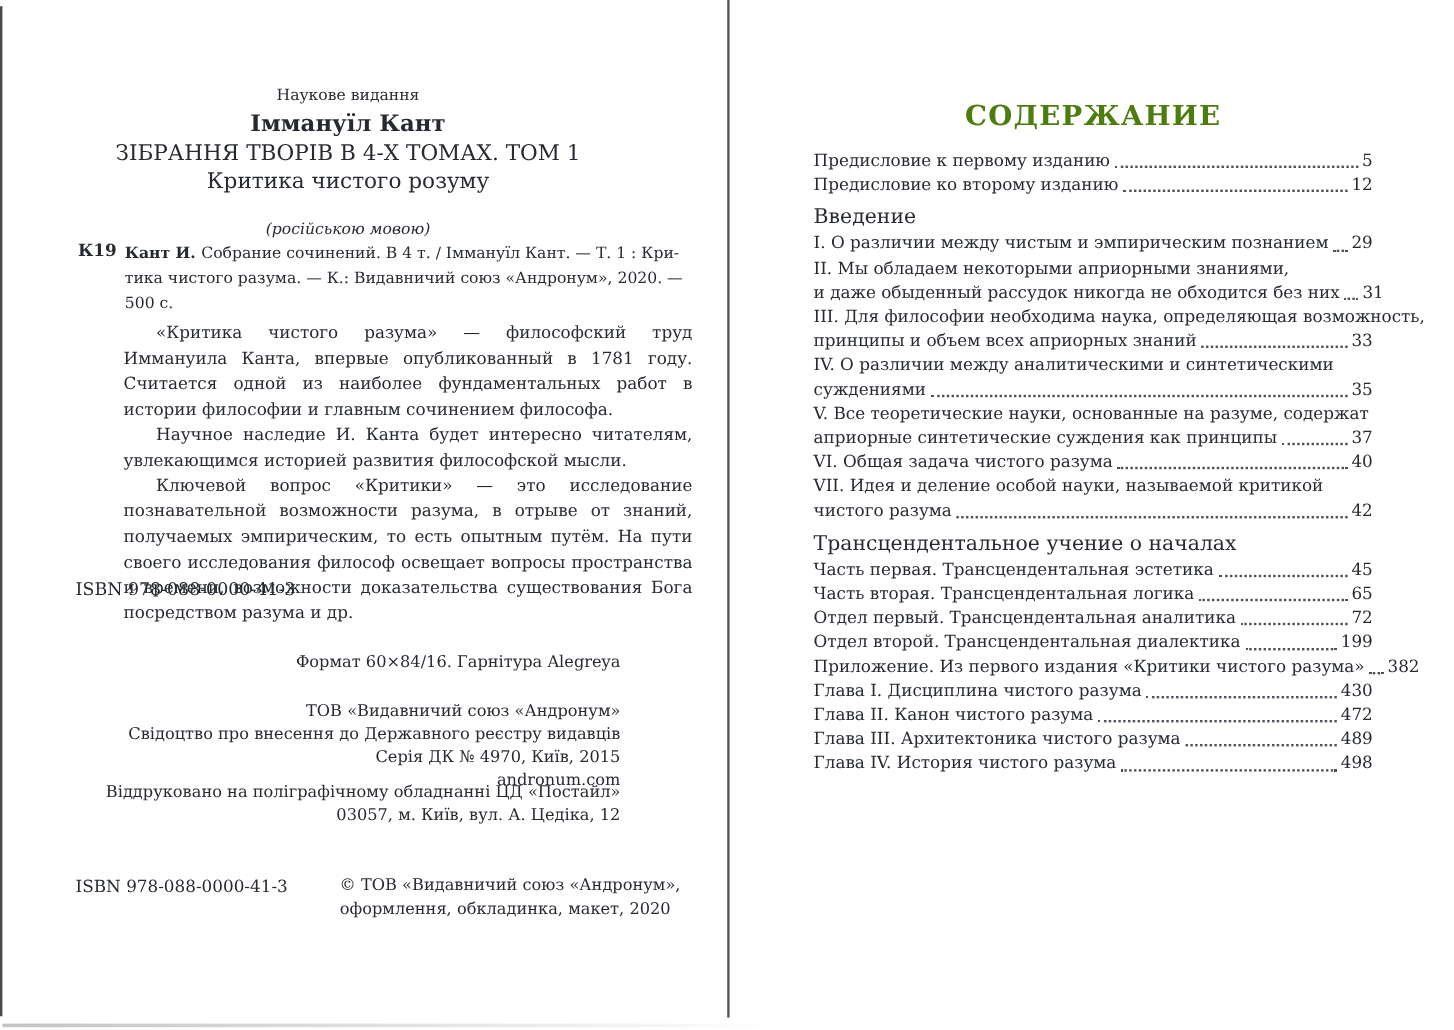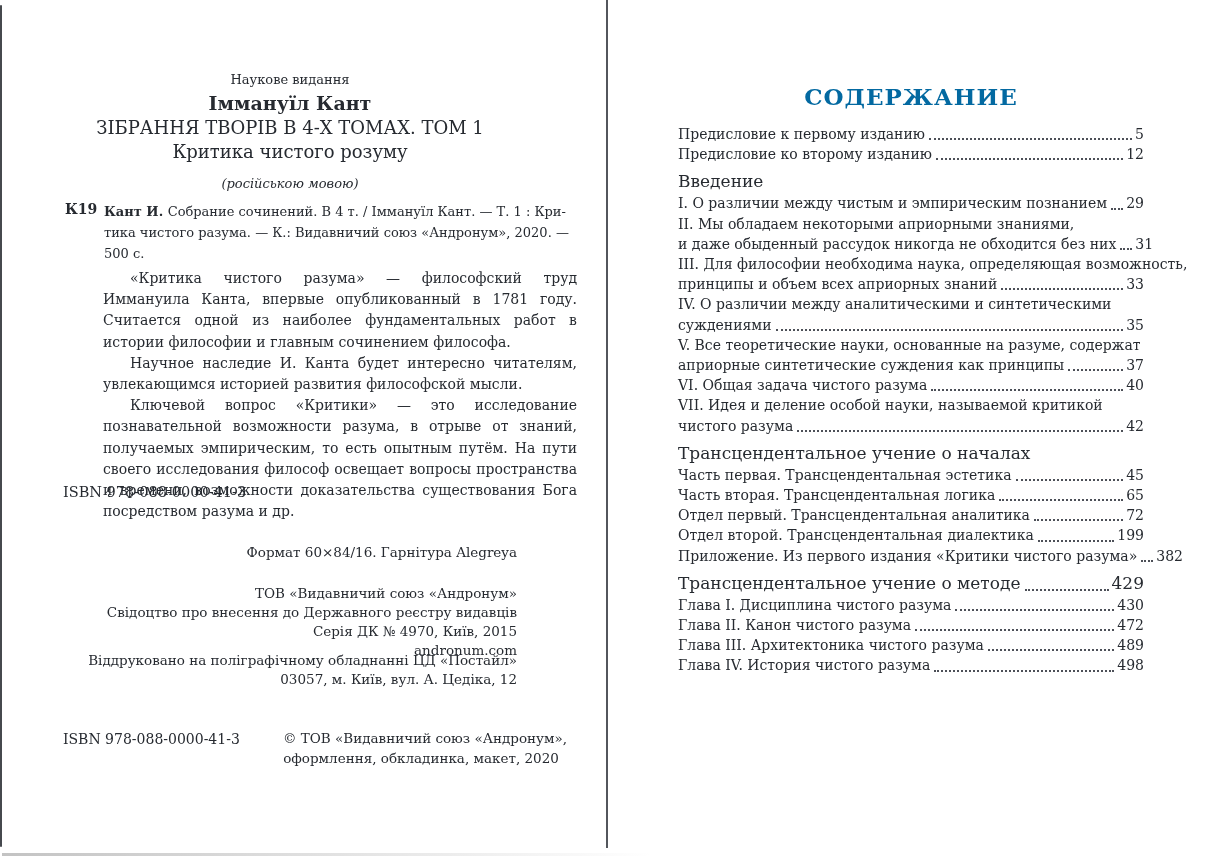--- a/index.html
+++ b/index.html
@@ -20,21 +20,21 @@
   #gutter-line { position: absolute; left: 606px; top: 0; height: 848px; width: 2px; background: #53565c; }
   #bottom-shade{ position: absolute; left: 2px; top: 853px; height: 3px; width: 650px;
                  background: linear-gradient(to right, #c3c3c3, rgba(255,255,255,0)); }
 
   
   .head-block { position: absolute; left: 63px; top: 70px; width: 454px; text-align: center; }
   .edition-note { font-size: 13px; line-height: 20px; }
   .author-name  { font-weight: bold; font-size: 19px; line-height: 26px; }
   .series-title { font-size: 18px; line-height: 24px; }
   .book-title   { font-size: 18px; line-height: 24px; }
-  .lang-note    { font-style: italic; font-size: 13px; margin-top: 12px; }
+  .lang-note    { font-style: italic; font-size: 13px; margin-top: 20px; }
 
   .catalog-code  { position: absolute; left: 65px; top: 201px; font-weight: bold; font-size: 14px; }
   .catalog-lines { position: absolute; left: 104px; top: 201px; font-size: 13px; line-height: 21px; }
   .catalog-lines div { white-space: nowrap; }
 
   .annotation { position: absolute; left: 103px; top: 268px; width: 474px;
                 font-size: 14px; line-height: 21.2px; text-align: justify; }
   .annotation p { margin: 0; text-indent: 27px; }
 
   .isbn-mid    { position: absolute; left: 63px; top: 484px; font-size: 14.5px; }
@@ -44,21 +44,21 @@
   #imprint-publisher { top: 584px; }
   #imprint-print     { top: 651px; }
 
   .isbn-bottom { position: absolute; left: 63px; top: 731px; font-size: 14px; }
   .copyright   { position: absolute; left: 283px; top: 729px; width: 276px; text-align: center;
                  font-size: 13.5px; line-height: 19.5px; }
   .copyright div { white-space: nowrap; }
 
   
   .contents-title { position: absolute; left: 71px; top: 82px; width: 466px; text-align: center;
-                    font-weight: bold; font-size: 23px; letter-spacing: 1px; color: #0369a1; line-height: 30px; }
+                    font-weight: bold; font-size: 23px; letter-spacing: 1px; color: #4d7c0f; line-height: 30px; }
   .toc { position: absolute; left: 71px; top: 124px; width: 466px; font-size: 14px; }
   .toc-row { display: flex; align-items: flex-end; line-height: 20.2px; white-space: nowrap; }
   .toc-row .t { flex: 0 0 auto; }
   .toc-row .leader { flex: 1 1 auto; min-width: 12px; border-bottom: 2px dotted #4d5058;
                      margin: 0 3px 4px 4px; }
   .toc-row .pagenum { flex: 0 0 auto; }
   .toc-row.toc-header { font-size: 17px; line-height: 23px; margin-top: 6px; }
 </style>
 </head>
 <body>
@@ -197,25 +197,20 @@
       <div class="toc-row">
         <span class="t">Отдел второй. Трансцендентальная диалектика</span>
         <span class="leader"></span>
         <span class="pagenum">199</span>
       </div>
       <div class="toc-row">
         <span class="t">Приложение. Из первого издания «Критики чистого разума»</span>
         <span class="leader"></span>
         <span class="pagenum">382</span>
       </div>
-      <div class="toc-row toc-header">
-        <span class="t">Трансцендентальное учение о методе</span>
-        <span class="leader"></span>
-        <span class="pagenum">429</span>
-      </div>
       <div class="toc-row">
         <span class="t">Глава I. Дисциплина чистого разума</span>
         <span class="leader"></span>
         <span class="pagenum">430</span>
       </div>
       <div class="toc-row">
         <span class="t">Глава II. Канон чистого разума</span>
         <span class="leader"></span>
         <span class="pagenum">472</span>
       </div>

